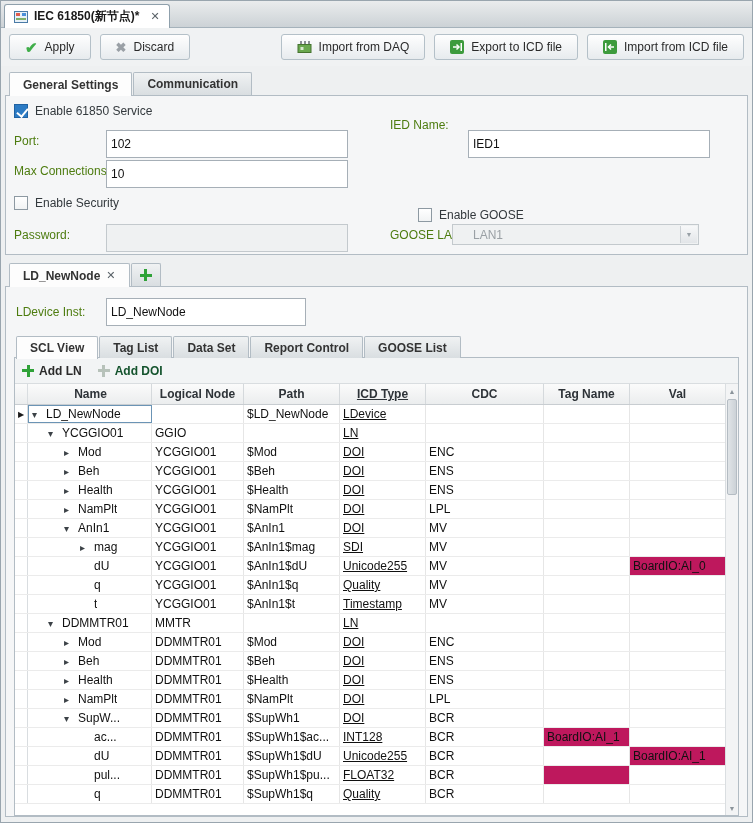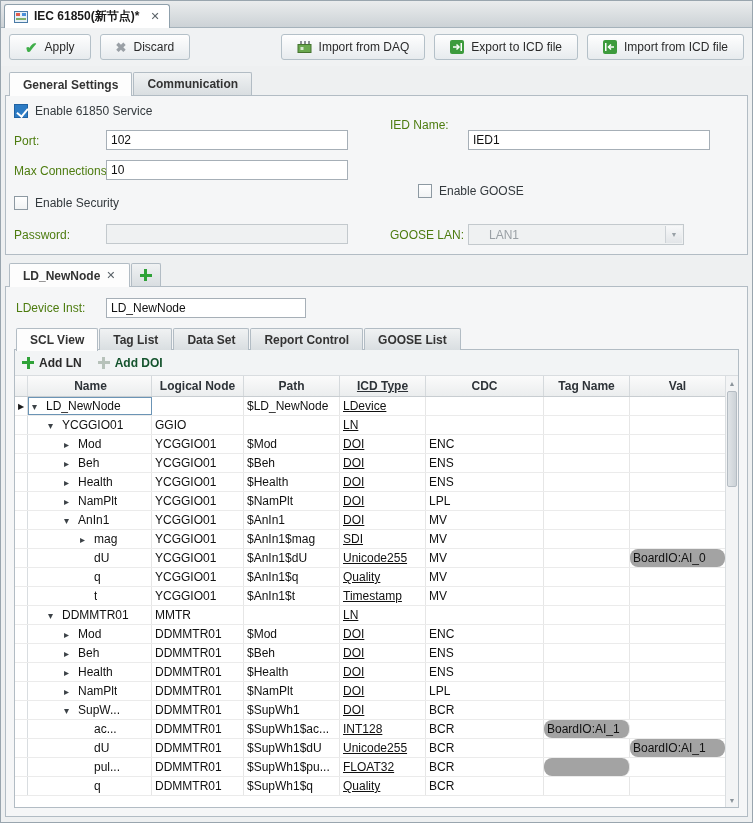--- a/index.html
+++ b/index.html
@@ -27,21 +27,21 @@
   .gtab { height:23px; display:flex; align-items:center; gap:6px; padding:0 13px; font-size:12px; font-weight:bold; color:#333; background:linear-gradient(#f0f2f3,#d9dee1); border:1px solid #b2bcc4; border-bottom:none; border-radius:2px 2px 0 0; margin-right:1px; }
   .gtab.active { background:#fdfdfd; height:24px; margin-bottom:-1px; }
   .tab-close { font-weight:normal; color:#5a6268; font-size:11px; }
   .plus-tab { padding:0 8px; }
   .group-body { border:1px solid #b2bcc4; background:#f5f6f7; position:relative; }
 
   
   .settings-body { height:160px; }
   .pos { position:absolute; }
   .field-label { font-size:12px; color:#4d7c0f; }
-  .txt { height:20px; border:1px solid #a6afb7; background:#fff; font-family:"Liberation Sans",sans-serif; font-size:12px; padding:0 4px; color:#111; }
+  .txt { height:28px; border:1px solid #a6afb7; background:#fff; font-family:"Liberation Sans",sans-serif; font-size:12px; padding:0 4px; color:#111; }
   .txt[disabled] { background:#eff1f2; border-color:#c3c9cd; color:#9aa0a5; }
   .checkline { display:flex; align-items:center; gap:7px; font-size:12px; color:#33393d; }
   .cb { width:14px; height:14px; border:1px solid #8d99a2; background:linear-gradient(#ffffff,#f1f3f4); display:inline-block; position:relative; flex:0 0 14px; }
   .cb.checked { background:#2c7bc4; border-color:#2062a2; }
   .cb.checked::after { content:""; position:absolute; left:4px; top:1px; width:5px; height:9px; border:solid #fff; border-width:0 2px 2px 0; transform:rotate(40deg); }
   .combo { height:21px; background:#eff1f2; border:1px solid #c3c9cd; display:flex; align-items:center; position:relative; padding-left:5px; font-size:12px; color:#9aa0a5; }
   .combo-arrow { position:absolute; right:1px; top:1px; bottom:1px; width:17px; background:linear-gradient(#f7f8f9,#e2e5e8); border-left:1px solid #cdd2d6; display:flex; align-items:center; justify-content:center; font-size:7px; color:#98a0a6; }
 
   
   .ld-body { height:531px; padding:8px; background:#f5f6f7; }
@@ -66,21 +66,21 @@
   .c-name { flex:0 0 124px; padding-left:2px; }
   .c-ln { flex:0 0 92px; }
   .c-path { flex:0 0 96px; }
   .c-icd { flex:0 0 86px;text-decoration:underline; }
   .c-cdc { flex:0 0 118px; }
   .c-tag { flex:0 0 86px; }
   .c-val { flex:1; border-right:none; }
   .tree-arrow { width:14px; flex:0 0 14px; font-size:10px; color:#3c4247; }
   .indent { flex:0 0 auto; height:1px; }
   .cell-text { overflow:hidden; text-overflow:ellipsis; }
-  .hl { background:#a3a3a3;border-radius:8px; }
+  .hl { background:#be185d; }
   .focus { outline:1px solid #6b94b5; outline-offset:-1px; }
 
   
   .vscroll { position:absolute; top:26px; right:0; bottom:0; width:13px; background:#f3f4f5; border-left:1px solid #dadee1; }
   .sb-btn { height:14px; display:flex; align-items:center; justify-content:center; font-size:7px; color:#8b949b; }
   .sb-btn.down { position:absolute; bottom:0; left:0; right:0; }
   .sb-thumb { position:absolute; top:15px; left:1px; right:1px; height:96px; background:linear-gradient(90deg,#e0e4e7,#ccd2d7); border:1px solid #b4bcc3; border-radius:2px; }
 </style>
 </head>
 <body>
@@ -168,30 +168,30 @@
       <span class="pos field-label" style="left:384px; top:22px;text-align:center;">IED Name:</span>
       <input class="pos txt" style="left: 462px; top: 34px; width: 242px;" value="IED1">
 
       <span class="pos field-label" style="left:8px; top:68px;">Max Connections:</span>
       <input class="pos txt" style="left: 100px; top: 64px; width: 242px;" value="10">
 
       <div class="pos checkline" style="left:8px; top:100px;">
         <span class="cb"></span>
         <span>Enable Security</span>
       </div>
-      <div class="pos checkline" style="left:412px; top:88px;">
+      <div class="pos checkline" style="left:412px; top:112px;">
         <span class="cb"></span>
         <span>Enable GOOSE</span>
       </div>
 
       <span class="pos field-label" style="left:8px; top:132px;">Password:</span>
       <input class="pos txt" style="left: 100px; top: 128px; width: 242px;" disabled="" value="">
 
       <span class="pos field-label" style="left:384px; top:132px;">GOOSE LAN:</span>
-      <div class="pos combo" style="left:462px; top:128px; width:216px;padding-left:20px;">
+      <div class="pos combo" style="left:446px; top:128px; width:247px;padding-left:20px;">
         <span>LAN1</span>
         <span class="combo-arrow">▼</span>
       </div>
     </div>
   </div>
 
   <div class="group" style="margin-top:8px;">
     <div class="group-tabs">
       <div class="gtab active">
         <span>LD_NewNode</span>

